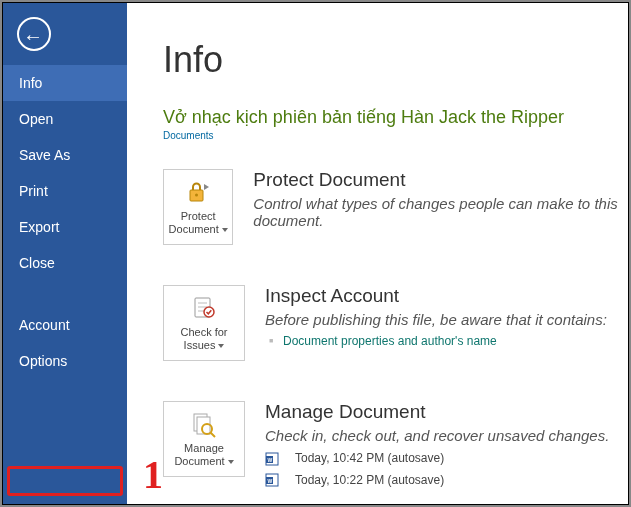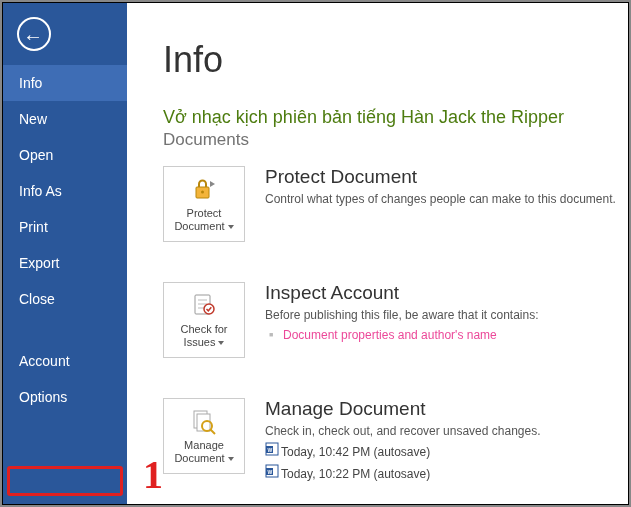--- a/index.html
+++ b/index.html
@@ -10,48 +10,47 @@
 .back-arrow { font-size: 20px; line-height: 1; margin-left: -2px; }
 .nav { list-style: none; }
 .nav li { padding: 10px 16px; font-size: 14px; cursor: pointer; }
 .nav li.active { background: #3e6db5; }
 .nav .spacer { height: 26px; padding: 0; cursor: default; }
 .options-highlight { position: absolute; left: 4px; bottom: 8px; width: 116px; height: 30px; border: 3px solid #e02020; border-radius: 3px; pointer-events: none; }
 .red-one { position: absolute; left: 140px; bottom: 6px; font-family: "Times New Roman", serif; font-size: 40px; font-weight: bold; color: #e02020; pointer-events: none; }
 .content { flex: 1; padding: 36px 0 0 36px; color: #333; overflow: hidden; }
 .h1 { font-size: 36px; font-weight: 300; color: #333; margin-bottom: 26px; }
 .doc-title { color: #4d7c0f; font-size: 18px; margin-bottom: 2px; }
-.doc-subtitle { font-size: 17px; color: #737373; margin-bottom: 16px; }
+.doc-subtitle { font-size: 10px; color: #0369a1; margin-bottom: 28px; }
 .section { display: flex; gap: 20px; margin-bottom: 40px; }
 .tile { width: 82px; height: 76px; border: 1px solid #ccc; display: flex; flex-direction: column; align-items: center; justify-content: center; gap: 4px; cursor: pointer; font-size: 11px; text-align: center; color: #444; position: relative; }
 .tile-label { line-height: 1.2; }
 .dropdown-mark::after { content: ""; display: inline-block; border-top: 4px solid #666; border-left: 3px solid transparent; border-right: 3px solid transparent; margin-left: 3px; vertical-align: middle; }
 .section-body h2 { font-size: 19px; font-weight: 400; color: #333; margin-bottom: 4px; }
-.section-body p { font-size: 12px; color: #555; margin-bottom: 4px; }
+.section-body p { font-size: 15px; color: #555; margin-bottom: 4px; font-style: italic; }
 .bullet-list { list-style: none; margin-top: 4px; }
-.bullet-list li { font-size: 12px; color: #ec4899; padding-left: 18px; position: relative; line-height: 1.6; }
+.bullet-list li { font-size: 12px; color: #0f766e; padding-left: 18px; position: relative; line-height: 1.6; }
 .bullet-list li::before { content: "■"; position: absolute; left: 4px; font-size: 7px; color: #bbb; top: 3px; }
 .version-list { list-style: none; margin-top: 4px; }
-.version-list li { font-size: 12px; color: #444; display: flex; align-items: flex-start; gap: 2px; line-height: 1.8; }
+.version-list li { font-size: 12px; color: #444; display: flex; align-items: center; gap: 16px; line-height: 1.8; }
 .doc-icon { width: 14px; height: 14px; }
 </style>
 </head>
 <body>
 
 <div class="frame">
 
   <div class="sidebar">
     <div class="back-circle">
       <span class="back-arrow">←</span>
     </div>
     <ul class="nav">
       <li class="active">Info</li>
-      <li>New</li>
       <li>Open</li>
-      <li>Info As</li>
+      <li>Save As</li>
       <li>Print</li>
       <li>Export</li>
       <li>Close</li>
       <li class="spacer"></li>
       <li>Account</li>
       <li>Options</li>
     </ul>
     <div class="options-highlight"></div>
   </div>
 

